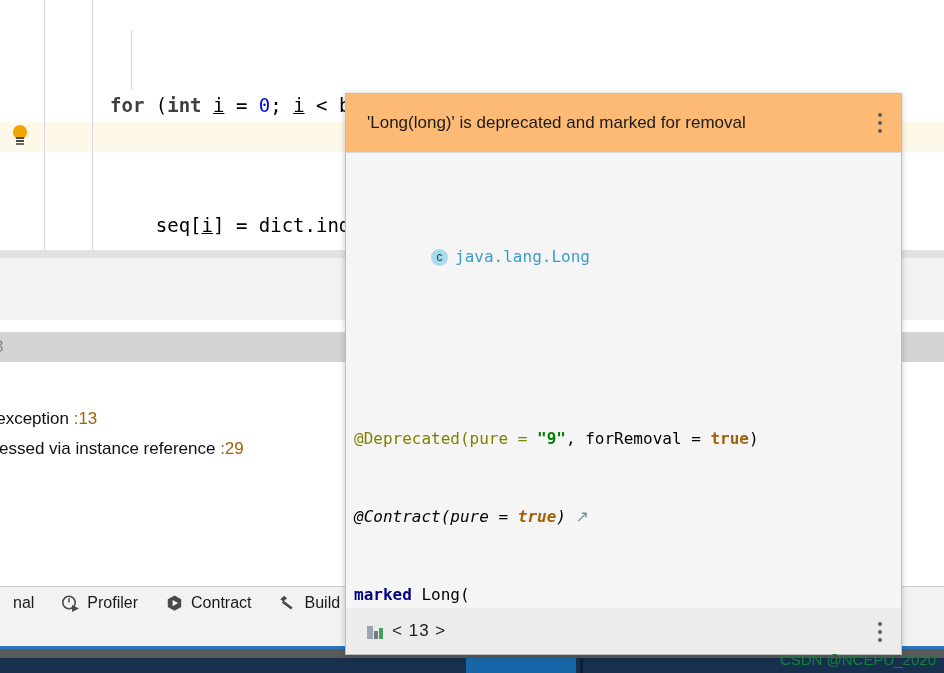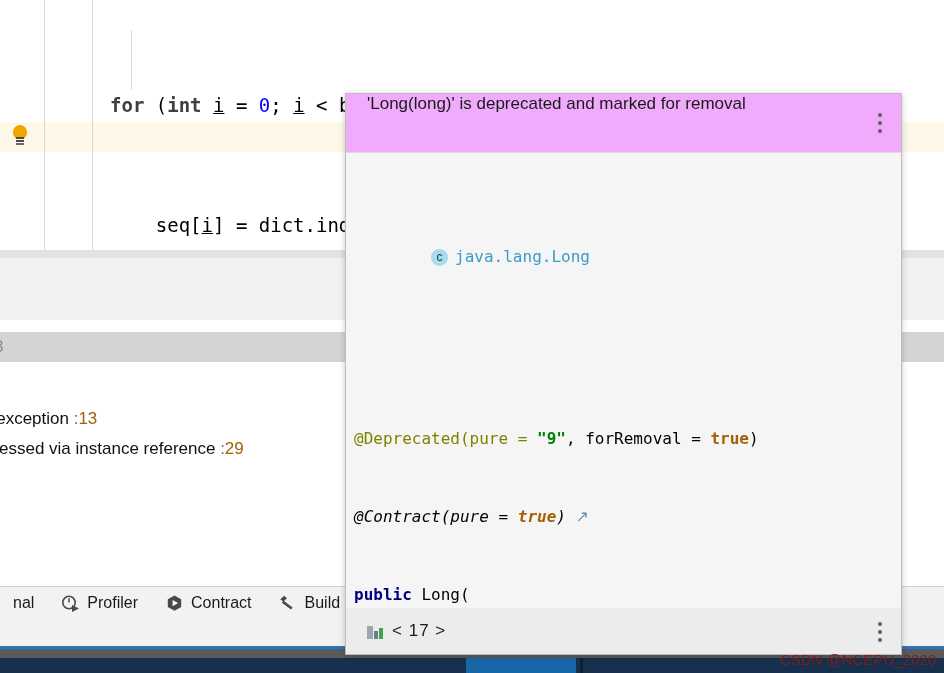--- a/index.html
+++ b/index.html
@@ -215,24 +215,24 @@
     left: 345px; top: 93px;
     width: 555px; height: 560px;
     background: #ececec;
     border: 1px solid #bdbdbd;
     box-shadow: 0 1px 6px rgba(0,0,0,0.22);
     overflow: hidden;
   }
   .popup-title {
     position: relative;
     height: 58px;
-    background: #f0abfc;
+    background: #fdba74;
     border-bottom: 1px solid #dcdcdc;
     display: flex;
-    align-items: flex-start;
+    align-items: center;
   }
   .popup-title .t-text {
     font-size: 17px;
     color: #1b1b1b;
     margin-left: 21px;
     white-space: nowrap;
   }
   .kebab {
     position: absolute;
     width: 4px; height: 20px;
@@ -303,21 +303,21 @@
   .ver-nav {
     font-size: 17px;
     color: #1b1b1b;
     letter-spacing: 1px;
   }
 
   .watermark {
     position: absolute;
     right: 8px; top: 651px;
     font-size: 15px;
-    color: #7f1d1d;
+    color: #15803d;
     font-family: "Liberation Sans", sans-serif;
     pointer-events: none;
   }
 </style>
 </head>
 <body>
 
 <div id="root">
 
   <div class="editor">
@@ -421,33 +421,33 @@
       </span>
     </div>
 
     <div class="popup-sig">
       <div class="sig-line">
         <span class="cls-badge">c</span><span class="cls-name">java.lang.Long</span>
       </div>
       <div class="sig-line">&nbsp;</div>
       <div class="sig-line"><span class="anno">@Deprecated</span><span class="anno">(pure = </span><span class="sig-str">"9"</span><span>, forRemoval = </span><span class="sig-bool">true</span><span>)</span></div>
       <div class="sig-line"><span class="anno-i">@Contract</span><span class="anno-i">(pure = </span><span class="sig-bool" style="font-style:italic">true</span><span class="anno-i">)</span> <span class="arrow-link">↗</span></div>
-      <div class="sig-line"><span class="sig-kw">public</span><span> Long(</span></div>
+      <div class="sig-line"><span class="sig-kw">marked</span><span> Long(</span></div>
       
       
     </div>
 
     <div class="popup-footer">
       <span class="jdk-ico">
         <i class="b0"></i>
         <i class="b1"></i>
         <i class="b3"></i>
         <i class="b2"></i>
       </span>
-      <span class="ver-nav"><span>&lt;</span> <span>17</span> <span>&gt;</span></span>
+      <span class="ver-nav"><span>&lt;</span> <span>13</span> <span>&gt;</span></span>
       <span class="kebab k-bottom">
         <span></span>
         <span></span>
         <span></span>
       </span>
     </div>
   </div>
 
   <div class="watermark">CSDN @NCEPU_2020</div>
 

